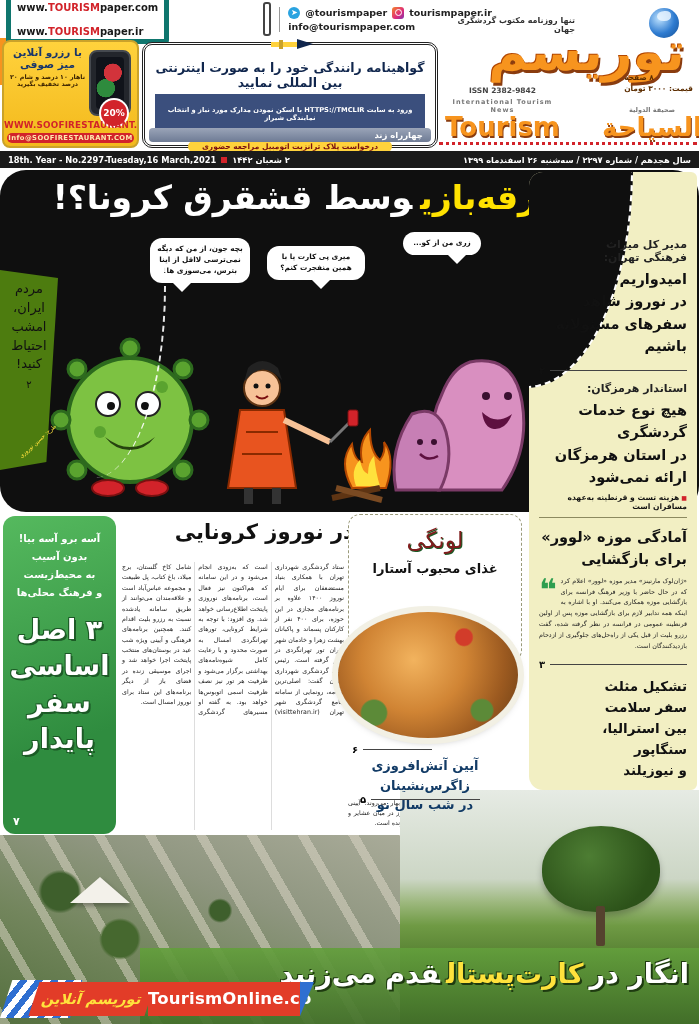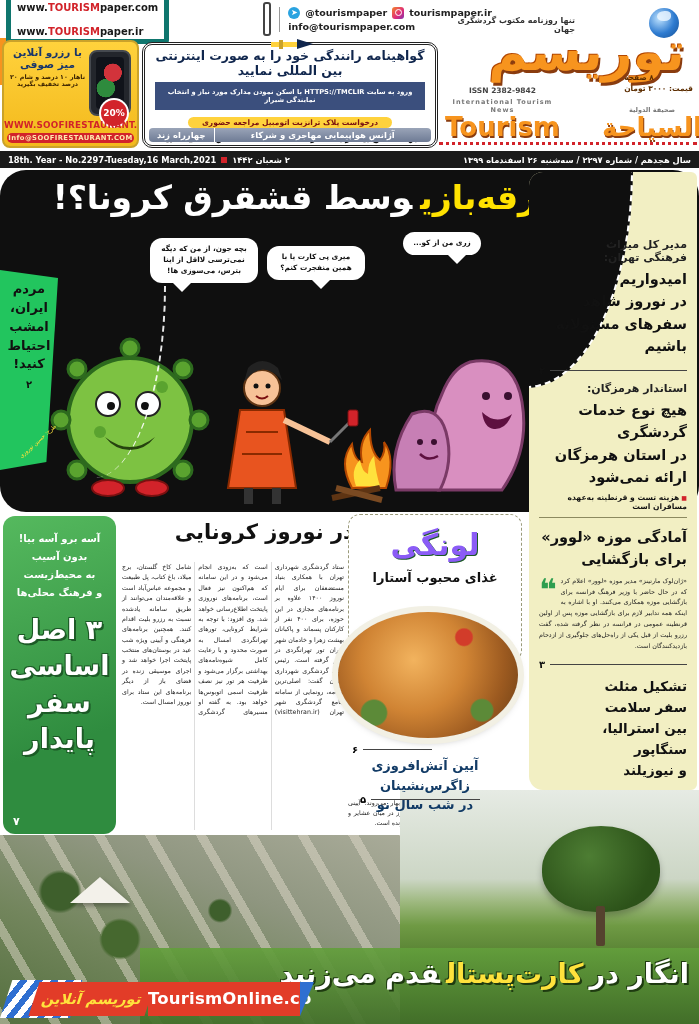--- a/index.html
+++ b/index.html
@@ -46,47 +46,47 @@
   .soofi-phone { position:absolute; right:6px; top:8px; width:42px; height:66px; background:#23262c; border-radius:8px; border:2px solid #45494f; }
   .soofi-phone::after { content:""; position:absolute; inset:5px; background:radial-gradient(circle at 60% 30%, #d2333b 0 22%, transparent 23%), radial-gradient(circle at 35% 60%, #2e8b3d 0 25%, transparent 26%), #10131a; border-radius:4px; }
   .soofi-title { margin-right:46px; font-size:10.5px; font-weight:900; color:#18356b; }
   .soofi-line { margin-right:46px; margin-top:3px; font-size:6.3px; font-weight:bold; color:#3a2200; }
   .soofi-badge { position:absolute; right:10px; top:58px; width:26px; height:26px; border-radius:50%; background:#d2232a; color:#fff; font-size:9px; font-weight:900; line-height:26px; text-align:center; box-shadow:0 0 0 2px #fff; }
   .soofi-url { position:absolute; left:0; right:0; bottom:16px; font-size:8.8px; font-weight:900; color:#d2232a; letter-spacing:.2px; }
   .soofi-mail { position:absolute; left:3px; right:3px; bottom:3px; background:#d2232a; color:#ffe9b0; font-size:6.8px; font-weight:bold; border-radius:6px; padding:1px 0; letter-spacing:.4px; }
 
   .ad-license { left:142px; top:42px; width:296px; height:106px; background:#fff; border:3px double #222; border-radius:10px; padding:3px 8px; text-align:center; direction:rtl; }
   .pen-ic { position:absolute; left:50%; top:-7px; transform:translateX(-50%); width:46px; height:12px; }
-  .lic-l1 { margin-top:0; font-size:12.5px; font-weight:900; color:#10264d; }
-  .lic-l2 { margin:4px 2px 0; background:#3b4f7d; color:#fff; font-size:6.7px; font-weight:bold; border-radius:0; padding:6px 3px; }
+  .lic-l1 { margin-top:12px; font-size:12.5px; font-weight:900; color:#10264d; }
+  .lic-l2 { margin:4px 2px 0; background:#3b4f7d; color:#fff; font-size:6.7px; font-weight:bold; border-radius:0; padding:12px 3px; }
   .lic-l3 { margin:4px auto 0; display:inline-block; background:#ffd23c; color:#7a1010; font-size:7.5px; font-weight:900; border-radius:10px; padding:1px 14px; }
   .lic-l4 { margin-top:4px; font-size:8.5px; font-weight:bold; color:#111; }
   .lic-bar { position:absolute; left:4px; right:4px; bottom:3px; display:flex; direction:rtl; background:linear-gradient(#9aa4b8,#6e7b95); color:#fff; border-radius:4px; font-size:8.5px; font-weight:bold; }
   .lic-bar > div { padding:2px 8px; }
   .lic-agency { flex:1; border-left:1px solid #fff; }
 
   
   .datebar { left:0; top:151px; width:699px; height:17px; background:#1b1b1b; color:#fff; display:flex; justify-content:space-between; align-items:center; padding:0 8px; font-size:8.3px; font-weight:bold; }
   .date-left { display:flex; align-items:center; gap:5px; direction:ltr; }
   .date-sq { width:6px; height:6px; background:#d2232a; display:inline-block; }
 
   
   .cartoon { left:0; top:170px; width:699px; height:342px; background:#0f0f0f; border-radius:26px; overflow:hidden; }
   .main-head { position:absolute; top:8px; right:148px; direction:rtl; font-size:33px; font-weight:900; white-space:nowrap; letter-spacing:-1px; }
   .main-head .y { color:#ffe200; }
   .main-head .w { color:#fff; margin-right:8px; }
   .bubble { position:absolute; background:#fff; color:#111; border-radius:12px; padding:6px 7px; font-size:7.3px; font-weight:bold; direction:rtl; text-align:center; line-height:1.5; }
   .bubble::after { content:""; position:absolute; bottom:-9px; border:10px solid transparent; border-top-color:#fff; border-bottom:0; }
-  .b1 { left:150px; top:68px; width:108px; } .b1::after { left:22px; }
+  .b1 { left:150px; top:68px; width:100px; } .b1::after { left:22px; }
   .b2 { left:267px; top:76px; width:98px; } .b2::after { left:44px; }
   .b3 { left:403px; top:62px; width:78px; } .b3::after { right:14px; }
   .scene { position:absolute; left:0; bottom:0; width:545px; height:220px; }
-  .side-banner { position:absolute; left:0; top:100px; width:58px; height:200px; background:#22c55e;
+  .side-banner { position:absolute; left:0; top:100px; width:58px; height:200px; background:#4d7c0f;
     clip-path:polygon(0 0, 100% 4%, 80% 96%, 0 100%); padding-top:10px; text-align:center; direction:rtl;
-    font-size:13px; font-weight:700; color:#111; line-height:1.45; }
+    font-size:13px; font-weight:400; color:#111; line-height:1.45; }
   .side-banner .pg-n { font-size:10px; margin-top:4px; }
   .credit { position:absolute; left:14px; top:268px; color:#ffe23c; font-size:5.5px; transform:rotate(-42deg); }
   .dash-arc { position:absolute; left:46px; top:96px; width:120px; height:212px; border-right:2px dashed #fff; border-radius:0 0 60% 0/0 0 90% 0; opacity:.9; }
 
   
   .right-col { right:2px; top:172px; width:168px; height:618px; background:#f2efc3; border-radius:14px 6px 6px 14px; z-index:3; overflow:hidden; }
   .right-col::before { content:""; position:absolute; left:-2px; top:-2px; width:104px; height:216px; background:#0f0f0f;
     border-bottom-right-radius:100% 100%; border-right:2px dashed #fff; border-bottom:2px dashed #fff; }
   .rc-inner { position:absolute; inset:0; padding:66px 10px 6px 10px; direction:rtl; }
   .rc-kicker { font-size:11px; font-weight:700; color:#222; margin-bottom:4px; }
@@ -109,21 +109,21 @@
     text-shadow:2px 2px 0 #1c5a26, -1px -1px 0 #1c5a26, 1px -1px 0 #1c5a26, -1px 1px 0 #1c5a26; }
   .gs-pg { position:absolute; left:10px; bottom:6px; color:#fff; font-weight:900; font-size:11px; }
 
   .article-head { left:122px; top:520px; width:398px; direction:rtl; text-align:right; font-size:21px; font-weight:900; color:#111; z-index:1; }
   .body-a { left:122px; top:562px; width:222px; height:268px; direction:rtl; column-count:3; column-gap:7px; column-rule:1px solid #ddd;
     font-size:6.3px; line-height:1.65; text-align:justify; color:#222; }
   .body-b { left:348px; top:798px; width:172px; height:34px; direction:rtl; column-count:2; column-gap:7px;
     font-size:6.3px; line-height:1.6; text-align:justify; color:#222; overflow:hidden; }
 
   .longi { left:348px; top:514px; width:174px; height:148px; background:#fff; border:1.5px dashed #9a9a7a; border-radius:12px; text-align:center; direction:rtl; padding-top:12px; z-index:2; }
-  .longi-title { font-size:30px; font-weight:700; color:#8b5cf6; text-shadow:1px 1px 0 #1c5a26; }
+  .longi-title { font-size:23px; font-weight:400; color:#7f1d1d; text-shadow:1px 1px 0 #1c5a26; }
   .longi-sub { margin-top:8px; font-size:13px; font-weight:900; color:#111; }
   .food { left:338px; top:612px; width:180px; height:126px; border-radius:50%; z-index:3;
     background:
       radial-gradient(circle at 20% 80%, #5c8a38 0 7%, transparent 8%),
       radial-gradient(circle at 80% 78%, #5c8a38 0 6%, transparent 7%),
       radial-gradient(circle at 70% 20%, #d23c2a 0 5%, transparent 6%),
       radial-gradient(circle at 42% 38%, #f2b35e, #d08434 40%, #9c5a20 70%, #633a14);
     box-shadow:0 0 0 6px #f2f0e4, 0 3px 8px rgba(0,0,0,.35); }
   .longi-pg { left:352px; top:744px; display:flex; direction:ltr; align-items:center; gap:5px; width:80px; z-index:3; }
   .longi-pg .n { font-size:10px; font-weight:900; } .longi-pg .ln { flex:1; border-top:1.5px solid #444; }
@@ -222,21 +222,20 @@
     <svg class="pen-ic" viewBox="0 0 46 12">
       <rect x="4" y="4" width="26" height="5" fill="#ffd23c"></rect>
         <rect x="12" y="2" width="4" height="9" fill="#caa22a"></rect>
       <polygon points="30,1 46,6 30,11" fill="#10264d"></polygon>
     </svg>
     <div class="lic-l1">گواهینامه رانندگی خود را به صورت اینترنتی بین المللی نمایید</div>
     <div class="lic-l2">ورود به سایت HTTPS://TMCLIR با اسکن نمودن مدارک مورد نیاز و انتخاب نمایندگی شیراز</div>
     <div class="lic-l3">درخواست پلاک ترانزیت اتومبیل مراجعه حضوری</div>
     <div class="lic-l4">جهت اطلاع بیشتر با شماره ۳۲۲۲۷۴۲۷-۰۷۱ تماس حاصل نمایید</div>
     <div class="lic-bar">
-      <div class="lic-agency">آژانس هواپیمایی مهاجری و شرکاء</div>
       <div>چهارراه زند</div>
     </div>
   </div>
 
   <div class="abs datebar">
     <div class="date-left">
       <span>18th. Year - No.2297-Tuesday,16 March,2021</span>
       <span class="date-sq"></span>
       <span class="rtl">۲ شعبان ۱۴۴۲</span>
     </div>

